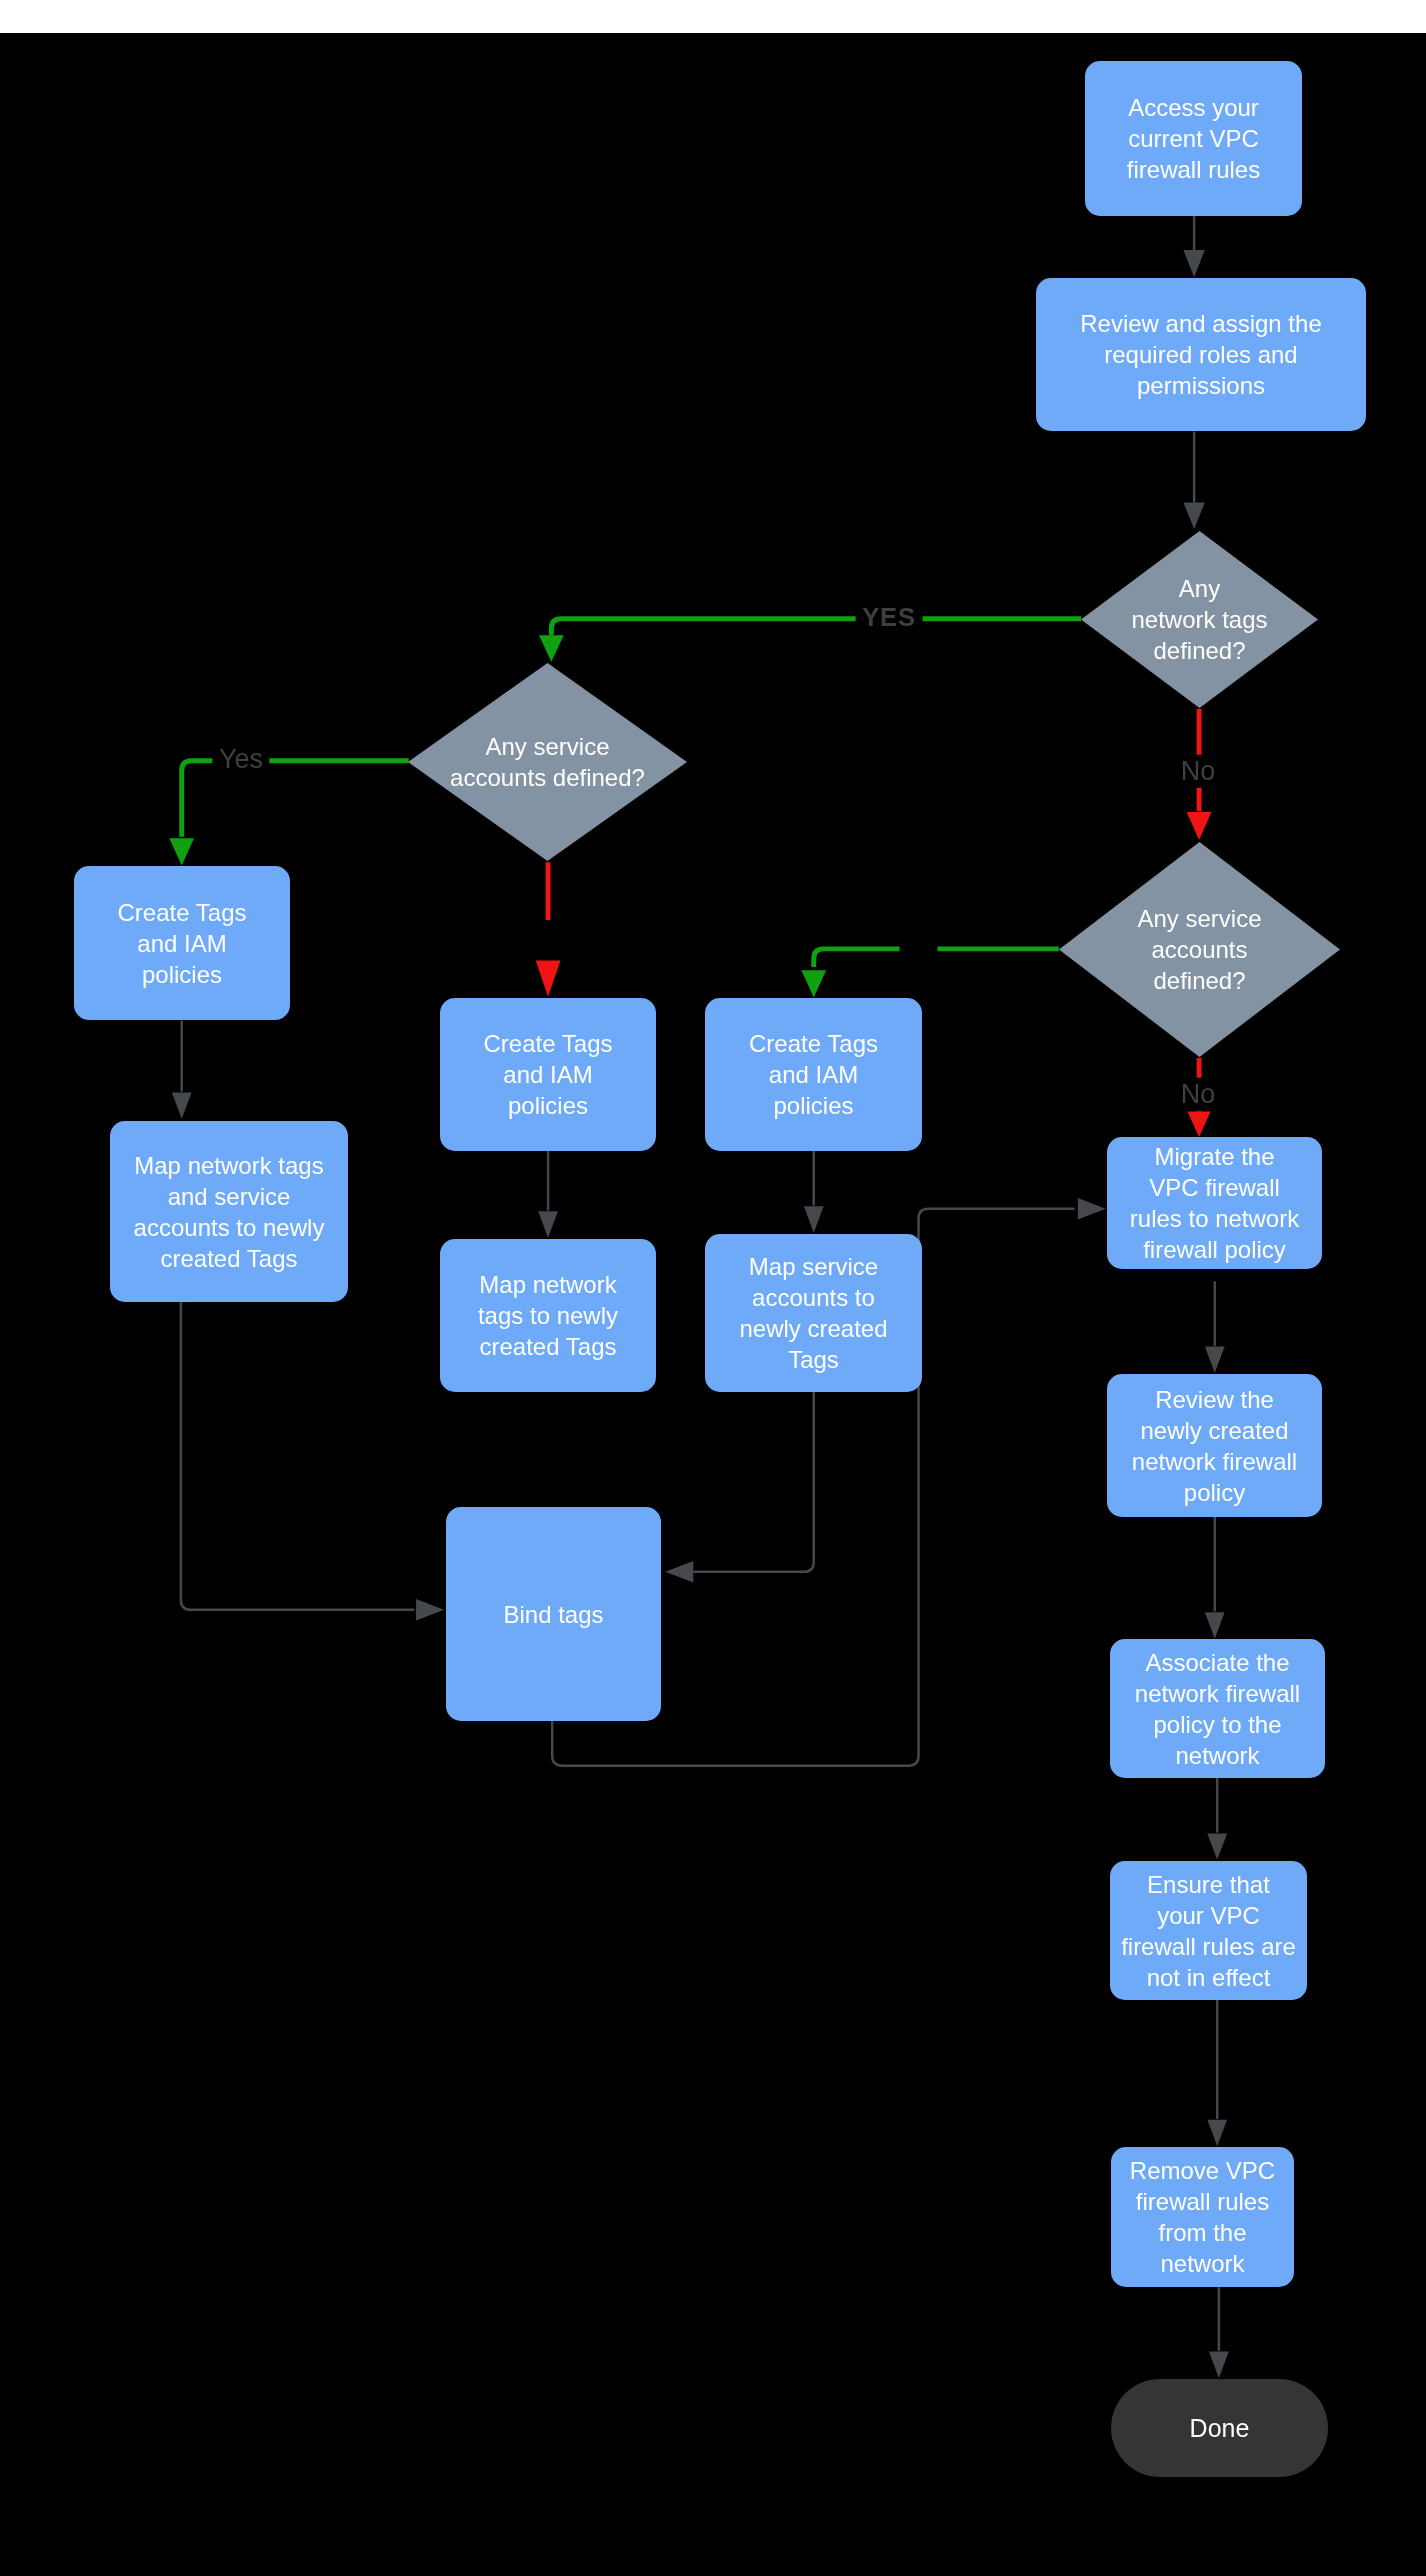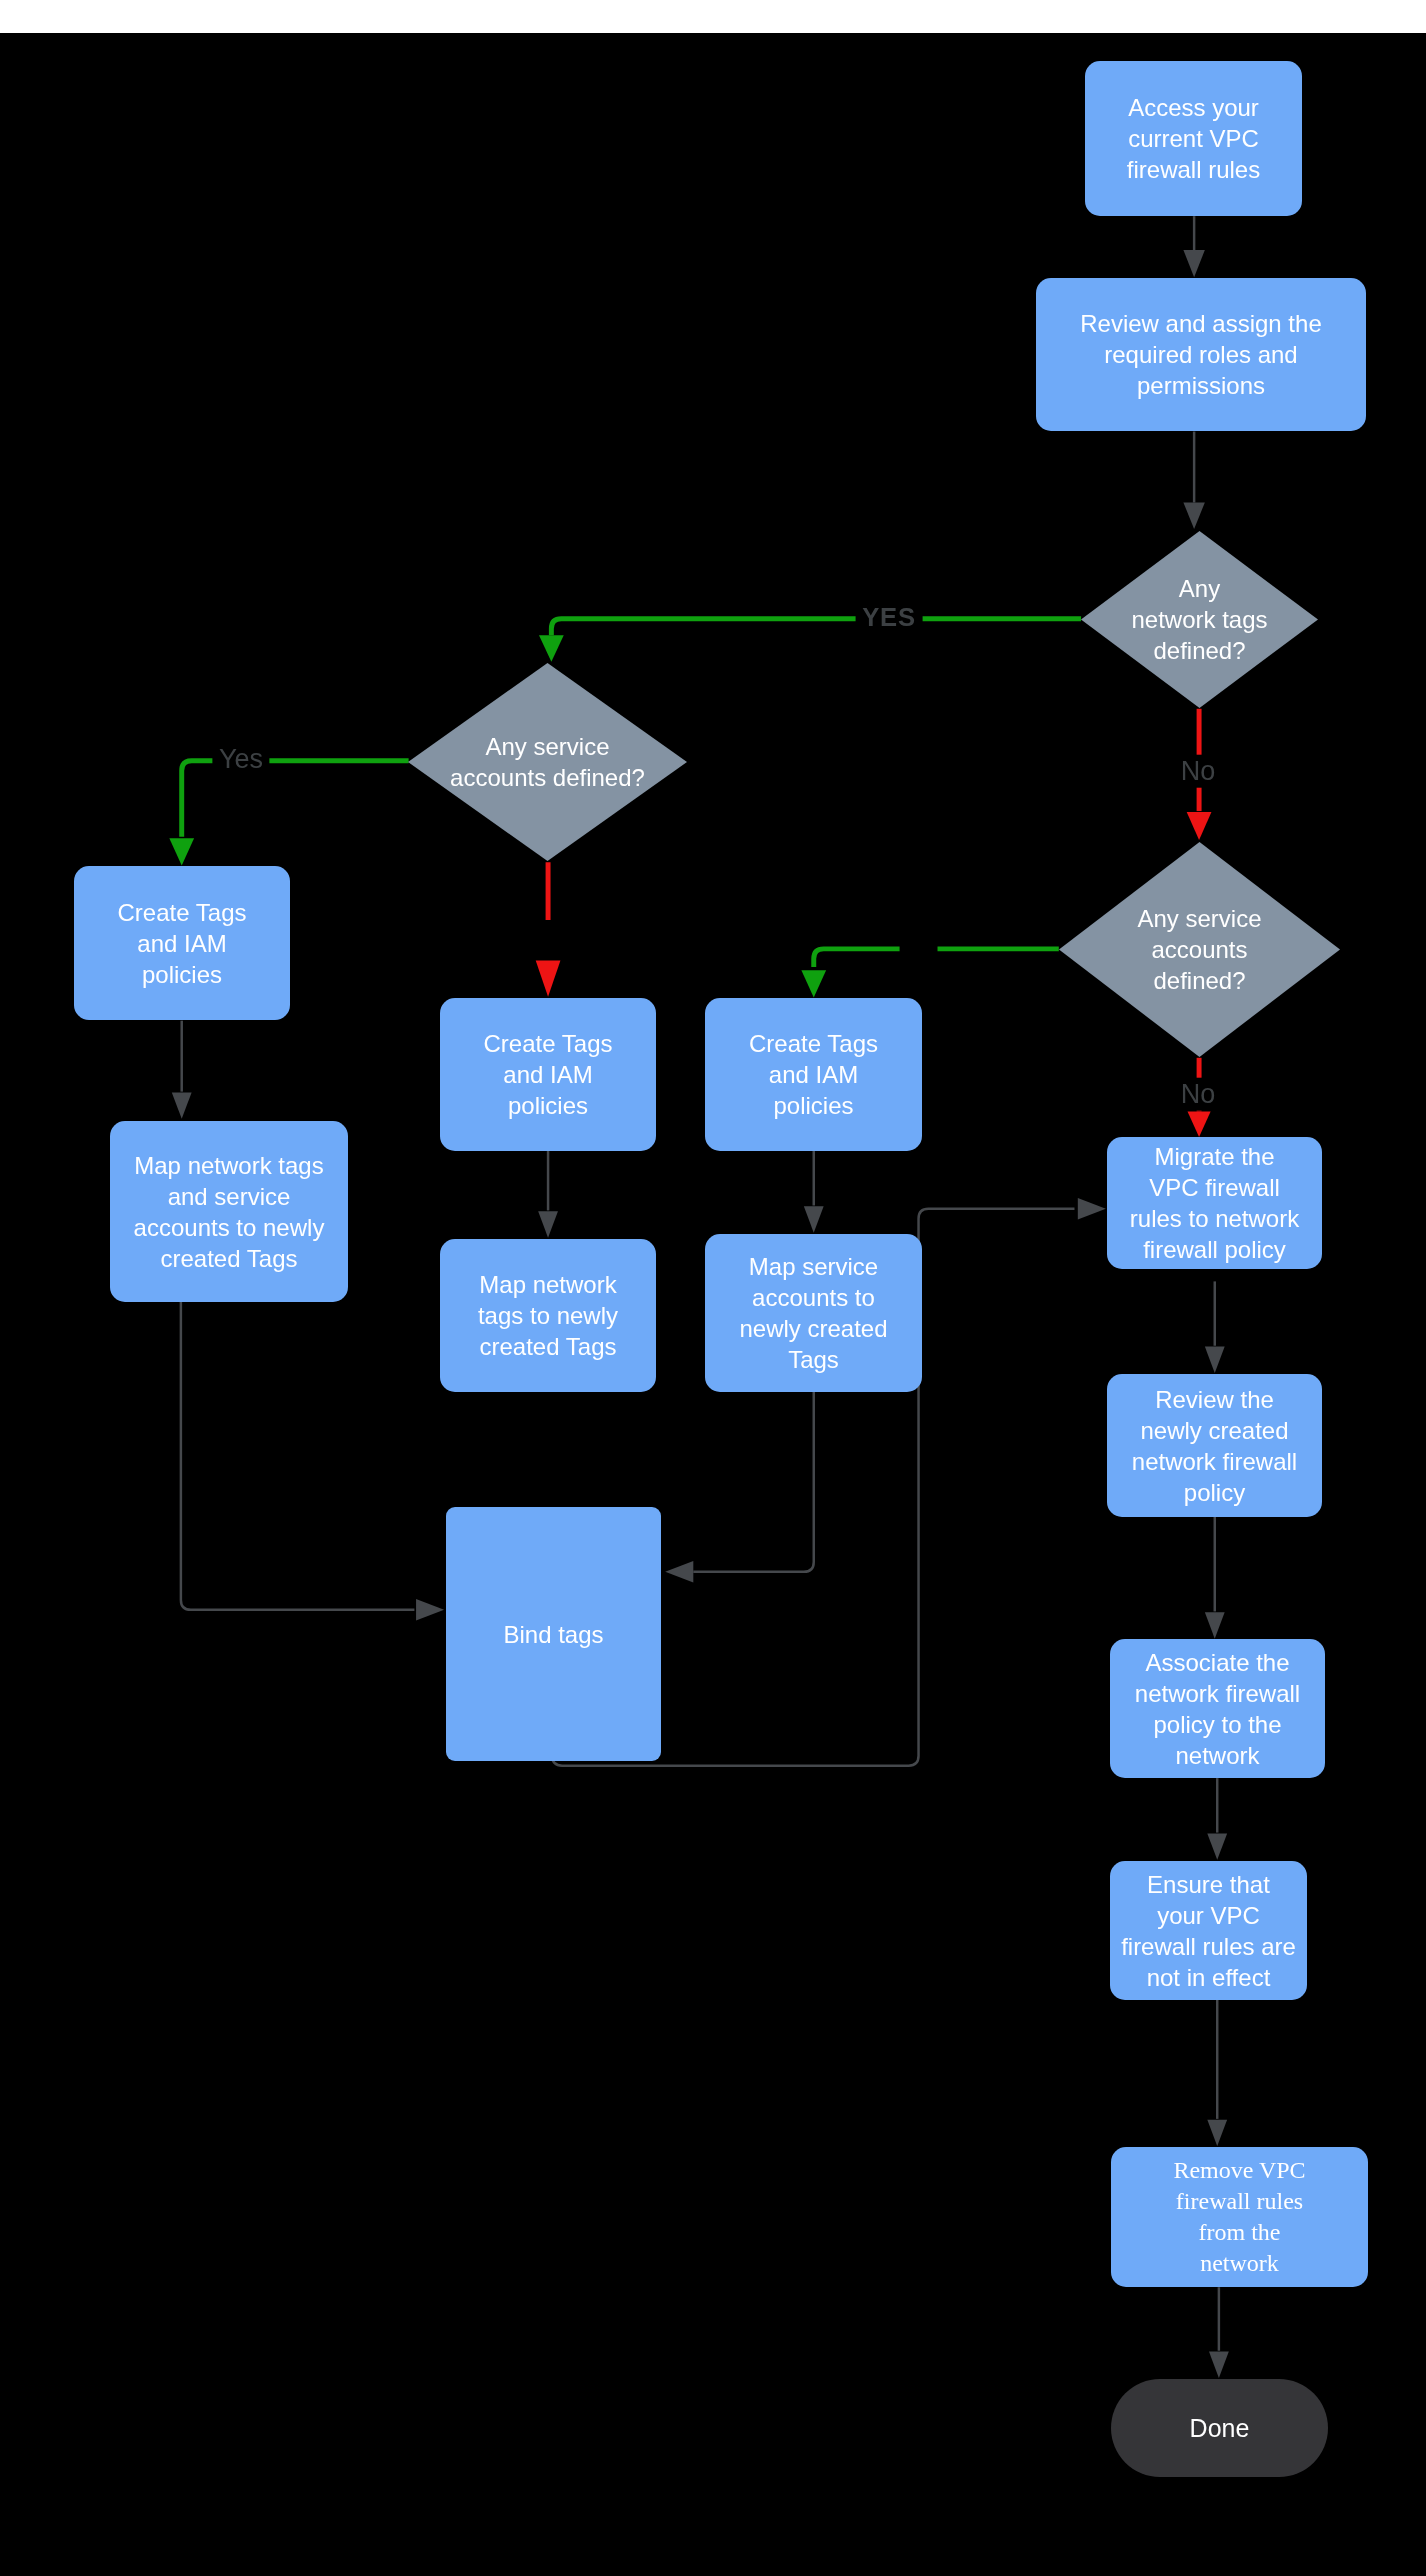--- a/index.html
+++ b/index.html
@@ -157,39 +157,39 @@
   <div class="node process" style="left:705px;top:998px;width:217px;height:153px;">Create Tags
 and IAM
 policies</div>
   <div class="node process" style="left:440px;top:1239px;width:216px;height:153px;">Map network
 tags to newly
 created Tags</div>
   <div class="node process" style="left:705px;top:1234px;width:217px;height:158px;">Map service
 accounts  to
 newly created
 Tags</div>
-  <div class="node process" style="left:446px;top:1507px;width:215px;height:254px;border-radius:9px;">Bind tags</div>
+  <div class="node process" style="left:446px;top:1507px;width:215px;height:214px;">Bind tags</div>
 
   <div class="node process" style="left:1107px;top:1137px;width:215px;height:132px;">Migrate the
 VPC firewall
 rules to network
 firewall policy</div>
   <div class="node process" style="left:1107px;top:1374px;width:215px;height:143px;">Review the
 newly created
 network firewall
 policy</div>
   <div class="node process" style="left:1110px;top:1639px;width:215px;height:139px;">Associate the
 network firewall
 policy to the
 network</div>
   <div class="node process" style="left:1110px;top:1861px;width:197px;height:139px;">Ensure that
 your VPC
 firewall rules are
 not in effect</div>
-  <div class="node process" style="left:1111px;top:2147px;width:257px;height:140px;font-family:Liberation Serif, serif;">Remove  VPC
+  <div class="node process" style="left:1111px;top:2147px;width:183px;height:140px;">Remove  VPC
 firewall rules
 from the
 network</div>
   <div class="node terminal" style="left:1111px;top:2379px;width:217px;height:98px;">Done</div>
 
   <span class="edge-label caps" style="left:889px;top:617px;">YES</span>
   <span class="edge-label" style="left:241px;top:759px;">Yes</span>
   <span class="edge-label" style="left:1198px;top:771px;">No</span>
   <span class="edge-label" style="left:1198px;top:1094px;">No</span>
 

